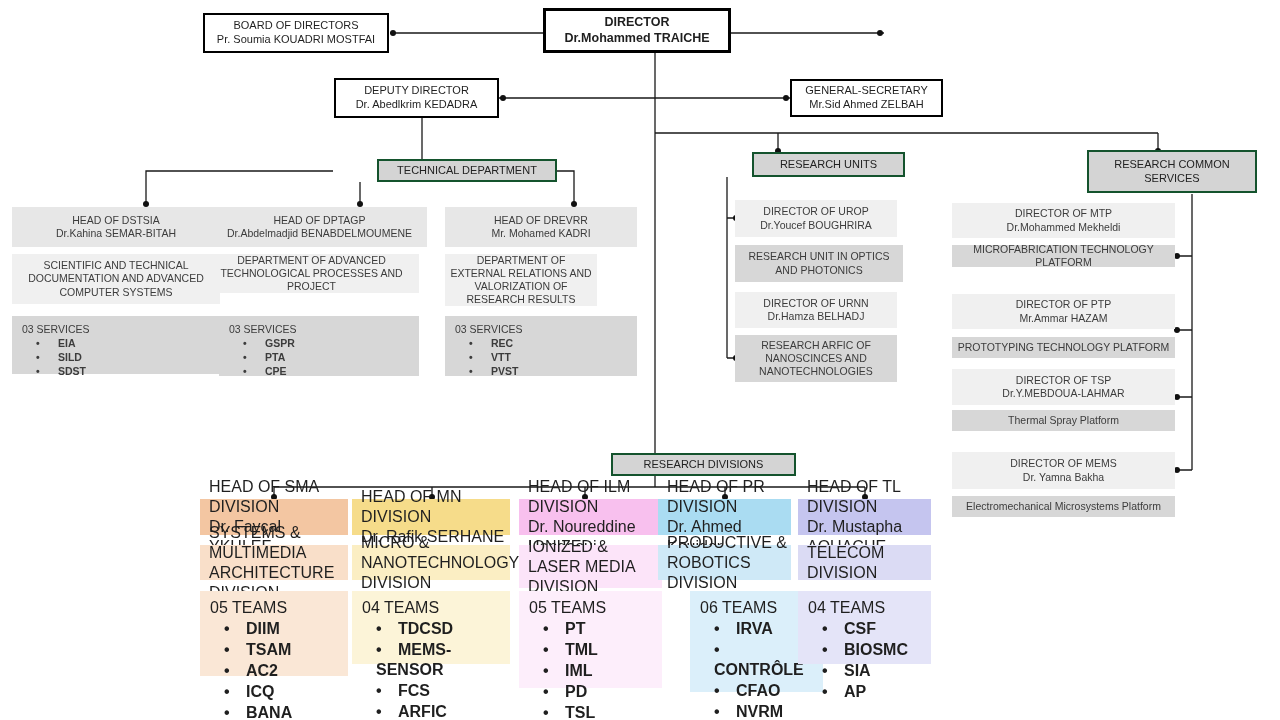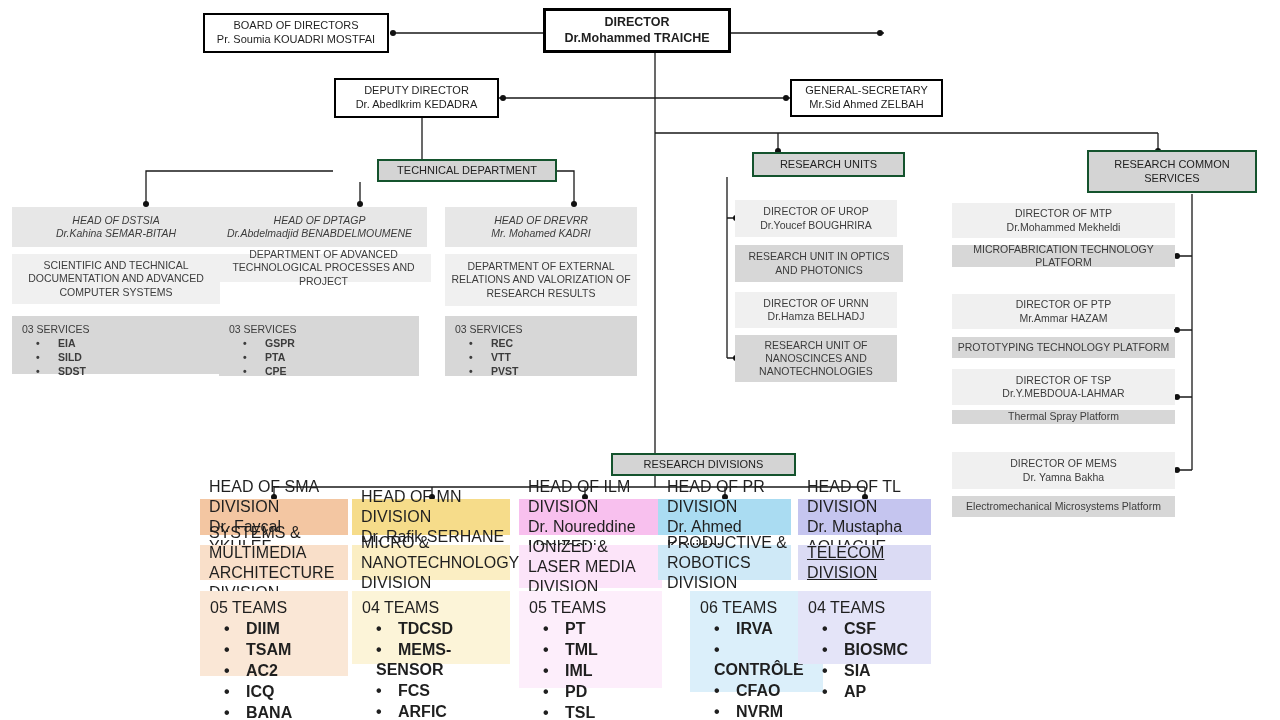--- a/index.html
+++ b/index.html
@@ -3,21 +3,21 @@
 <meta charset="utf-8">
 <style>
   html,body{margin:0;padding:0;background:#fff;}
   #canvas{position:relative;width:1280px;height:720px;background:#fff;overflow:hidden;
           font-family:"Liberation Sans",sans-serif;color:#1f1f1f;}
   .node{position:absolute;box-sizing:border-box;display:flex;flex-direction:column;
         justify-content:center;align-items:center;text-align:center;line-height:1.25;}
   .wbox{background:#fff;border:2px solid #000;font-size:11px;}
   .wbox.director{border-width:3px;font-weight:bold;font-size:12.5px;}
   .gbox{background:#d4d4d4;border:2px solid #14532d;font-size:11px;color:#222;margin-left:44px;}
-  .box-a{background:#e7e7e7;font-size:10.5px;color:#3c3c3c;font-style:italic;}
+  .box-a{background:#e7e7e7;font-size:10.5px;color:#3c3c3c;}
   .box-b{background:#f0f0f0;font-size:10.5px;color:#3c3c3c;}
   .box-c{background:#d7d7d7;font-size:10.5px;color:#3c3c3c;}
   .listbox{justify-content:flex-start;align-items:flex-start;text-align:left;padding:7px 6px 6px 10px;}
   .listbox .lt{margin:0 0 1px 0;}
   .listbox ul{margin:0;padding:0 0 0 14px;list-style:none;}
   .listbox li{padding:0 0 1px 0;font-weight:bold;}
   .listbox li::before{content:"•";display:inline-block;width:22px;}
   .leftalign{justify-content:center;align-items:flex-start;text-align:left;padding-left:9px;padding-right:4px;}
   svg.wires{position:absolute;left:0;top:0;pointer-events:none;}
 </style>
@@ -101,37 +101,37 @@
         <li>EIA</li>
         <li>SILD</li>
         <li>SDST</li>
       </ul>
   </div>
 
   <div class="node box-a" style="left:212px;top:207px;width:215px;height:40px">
     <div>HEAD OF DPTAGP</div>
     <div>Dr.Abdelmadjid BENABDELMOUMENE</div>
   </div>
-  <div class="node box-b" style="left:216px;top:254px;width:215px;height:28px;padding:0 6px">
+  <div class="node box-b" style="left:204px;top:254px;width:215px;height:39px;padding:0 6px">
     <div>DEPARTMENT OF ADVANCED TECHNOLOGICAL PROCESSES AND PROJECT</div>
   </div>
   <div class="node box-c listbox" style="left:219px;top:316px;width:200px;height:60px">
     <div class="lt">03 SERVICES</div>
     <ul>
         <li>GSPR</li>
         <li>PTA</li>
         <li>CPE</li>
       </ul>
   </div>
 
   <div class="node box-a" style="left:445px;top:207px;width:192px;height:40px">
     <div>HEAD OF DREVRR</div>
     <div>Mr. Mohamed KADRI</div>
   </div>
-  <div class="node box-b" style="left:445px;top:254px;width:192px;height:52px;padding:0 5px">
+  <div class="node box-b" style="left:445px;top:254px;width:152px;height:52px;padding:0 5px">
     <div>DEPARTMENT OF EXTERNAL RELATIONS AND VALORIZATION OF RESEARCH RESULTS</div>
   </div>
   <div class="node box-c listbox" style="left:445px;top:316px;width:192px;height:60px">
     <div class="lt">03 SERVICES</div>
     <ul>
         <li>REC</li>
         <li>VTT</li>
         <li>PVST</li>
       </ul>
   </div>
@@ -141,42 +141,42 @@
     <div>Dr.Youcef BOUGHRIRA</div>
   </div>
   <div class="node box-c" style="left:735px;top:245px;width:168px;height:37px;padding:0 4px">
     <div>RESEARCH UNIT IN OPTICS AND PHOTONICS</div>
   </div>
   <div class="node box-b" style="left:735px;top:292px;width:162px;height:36px">
     <div>DIRECTOR OF URNN</div>
     <div>Dr.Hamza BELHADJ</div>
   </div>
   <div class="node box-c" style="left:735px;top:335px;width:162px;height:47px;padding:0 8px">
-    <div>RESEARCH UNIT OF NANOSCINCES AND NANOTECHNOLOGIES</div>
+    <div>RESEARCH ARFIC OF NANOSCINCES AND NANOTECHNOLOGIES</div>
   </div>
 
   <div class="node box-b" style="left:952px;top:203px;width:223px;height:35px">
     <div>DIRECTOR OF MTP</div>
     <div>Dr.Mohammed Mekheldi</div>
   </div>
   <div class="node box-c" style="left:952px;top:245px;width:223px;height:22px">
     <div>MICROFABRICATION TECHNOLOGY PLATFORM</div>
   </div>
   <div class="node box-b" style="left:952px;top:294px;width:223px;height:35px">
     <div>DIRECTOR OF PTP</div>
     <div>Mr.Ammar HAZAM</div>
   </div>
   <div class="node box-c" style="left:952px;top:337px;width:223px;height:21px">
     <div>PROTOTYPING TECHNOLOGY PLATFORM</div>
   </div>
   <div class="node box-b" style="left:952px;top:369px;width:223px;height:36px">
     <div>DIRECTOR OF TSP</div>
     <div>Dr.Y.MEBDOUA-LAHMAR</div>
   </div>
-  <div class="node box-c" style="left:952px;top:410px;width:223px;height:14px">
+  <div class="node box-c" style="left:952px;top:410px;width:223px;height:21px">
     <div>Thermal Spray Platform</div>
   </div>
   <div class="node box-b" style="left:952px;top:452px;width:223px;height:37px">
     <div>DIRECTOR OF MEMS</div>
     <div>Dr. Yamna Bakha</div>
   </div>
   <div class="node box-c" style="left:952px;top:496px;width:223px;height:21px">
     <div>Electromechanical Microsystems Platform</div>
   </div>
 
@@ -247,21 +247,21 @@
         <li>CONTRÔLE</li>
         <li>CFAO</li>
         <li>NVRM</li>
       </ul>
   </div>
 
   <div class="node leftalign" style="left: 798px; top: 499px; width: 133px; height: 36px; background-color: rgb(197, 197, 239);">
     <div>HEAD OF TL DIVISION</div>
     <div>Dr. Mustapha AOUACHE</div>
   </div>
-  <div class="node leftalign" style="left: 798px; top: 545px; width: 133px; height: 35px; background-color: rgb(219, 219, 244); text-decoration: underline;">
+  <div class="node leftalign" style="left: 798px; top: 545px; width: 133px; height: 35px; background-color: rgb(219, 219, 244);">
     <div>TELECOM DIVISION</div>
   </div>
   <div class="node listbox" style="left: 798px; top: 591px; width: 133px; height: 73px; background-color: rgb(228, 228, 248);">
     <div class="lt">04 TEAMS</div>
     <ul>
         <li>CSF</li>
         <li>BIOSMC</li>
         <li>SIA</li>
         <li>AP</li>
       </ul>

